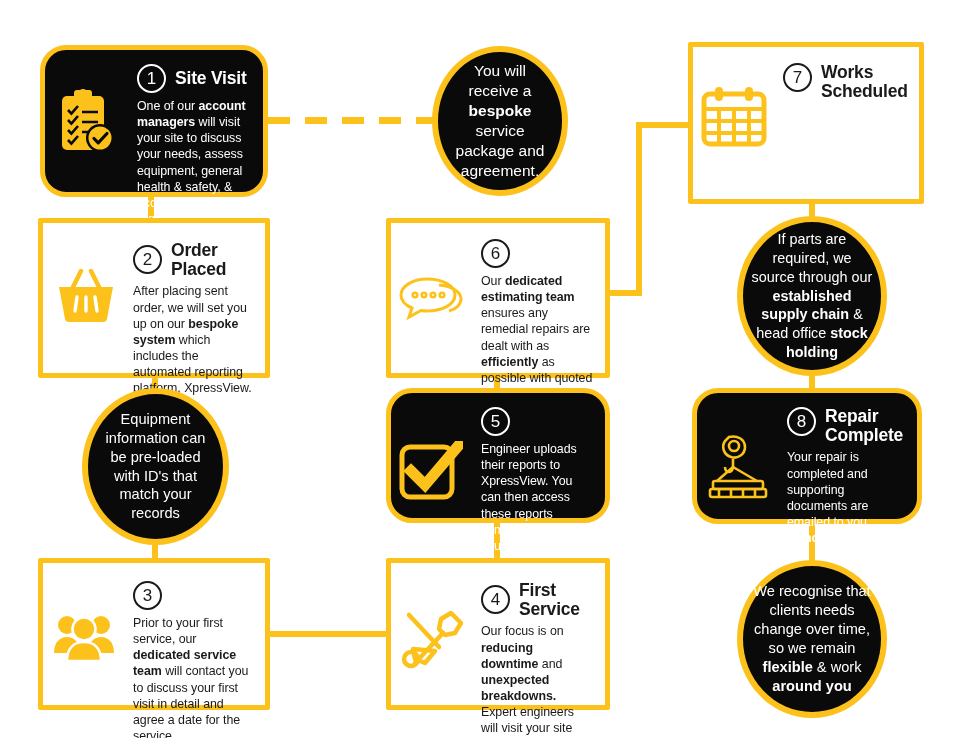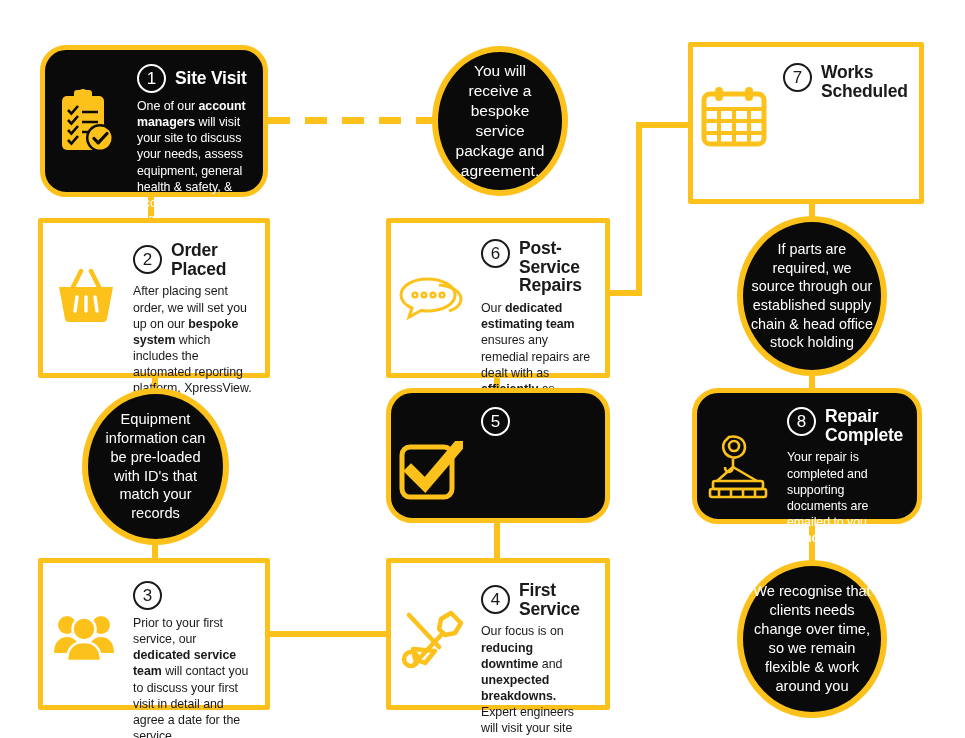--- a/index.html
+++ b/index.html
@@ -57,21 +57,21 @@
     width: 29px; height: 29px; border-radius: 50%;
     border: 2.5px solid currentColor;
     display: flex; align-items: center; justify-content: center;
     font-size: 17px; font-weight: 400; line-height: 1;
   }
   .ttl { font-size: 17.5px; font-weight: 700; line-height: 1.07; letter-spacing: -0.2px; }
   .txt { font-size: 12.4px; line-height: 1.30; letter-spacing: -0.05px; }
   .txt b { font-weight: 700; }
 
   .bubbletxt { font-size: 15.5px; line-height: 1.30; }
-  .bubbletxt b { font-weight: 400; }
+  .bubbletxt b { font-weight: 700; }
 
   
   #n1  { left: 40px;  top: 45px;  width: 228px; height: 152px; }
   #c0  { left: 432px; top: 46px;  width: 136px; height: 150px; }
   #n7  { left: 688px; top: 42px;  width: 236px; height: 162px; }
 
   #n2  { left: 38px;  top: 218px; width: 232px; height: 160px; }
   #n6  { left: 386px; top: 218px; width: 224px; height: 160px; }
   #c1  { left: 737px; top: 216px; width: 150px; height: 160px; }
 
@@ -196,21 +196,20 @@
         </svg>
       </div>
       <div class="txt indent-lg"><span>After placing sent order, we will set you up on our </span><b>bespoke system</b><span> which includes the automated reporting platform, XpressView.</span></div>
     </div>
   </div>
 
   <div class="node" id="n6">
     <div class="card plain with-icon" style="width:100%;height:100%;padding:16px 12px 10px 12px;">
       <div class="head indent-lg" style="align-items:flex-start;">
         <div class="num">6</div>
-        <div class="ttl" style="max-width:125px;">Post-Service Repairs</div>
       </div>
       <div class="ic-abs" style="top:52px;left:8px;">
         <svg width="64" height="48" viewBox="0 0 64 48">
           <path d="M28 4 C44 4 56 11 56 20 C56 29 44 36 28 36 C26 36 24 35.8 22 35.5 L10 42 L13 33 C6 30 2 25.5 2 20 C2 11 14 4 28 4 Z" fill="none" stroke="#FCC21B" stroke-width="3"></path>
           <path d="M40 10 C53 11 62 17 62 24 C62 29.5 57 34 50 36" fill="none" stroke="#FCC21B" stroke-width="3"></path>
           <g fill="none" stroke="#FCC21B" stroke-width="2.6">
             <circle cx="16" cy="20" r="2.3"></circle>
             <circle cx="25" cy="20" r="2.3"></circle>
             <circle cx="34" cy="20" r="2.3"></circle>
             <circle cx="43" cy="20" r="2.3"></circle>
@@ -237,20 +236,21 @@
     <div class="card dark with-icon" style="width:100%;height:100%;padding:14px 12px 10px 12px;">
       <div class="head indent-lg" style="align-items:flex-start;">
         <div class="num">5</div>
       </div>
       <div class="ic-abs" style="top:48px;left:8px;">
         <svg width="64" height="60" viewBox="0 0 64 60">
           <rect x="3" y="6" width="50" height="50" rx="8" fill="none" stroke="#FCC21B" stroke-width="5"></rect>
           <path d="M12 30 L26 44 L60 4" stroke="#FCC21B" stroke-width="11" fill="none" stroke-linecap="square" stroke-linejoin="miter"></path>
         </svg>
       </div>
+      <div class="txt indent-lg" style="margin-top:4px;"><span>Engineer uploads their reports to XpressView. You can then access these reports immediately through your online account.</span></div>
     </div>
   </div>
 
   <div class="node" id="n8">
     <div class="card dark with-icon" style="width:100%;height:100%;padding:14px 12px 10px 12px;">
       <div class="head indent-lg" style="align-items:flex-start;">
         <div class="num">8</div>
         <div class="ttl" style="max-width:105px;">Repair Complete</div>
       </div>
       <div class="ic-abs" style="top:40px;left:10px;">

